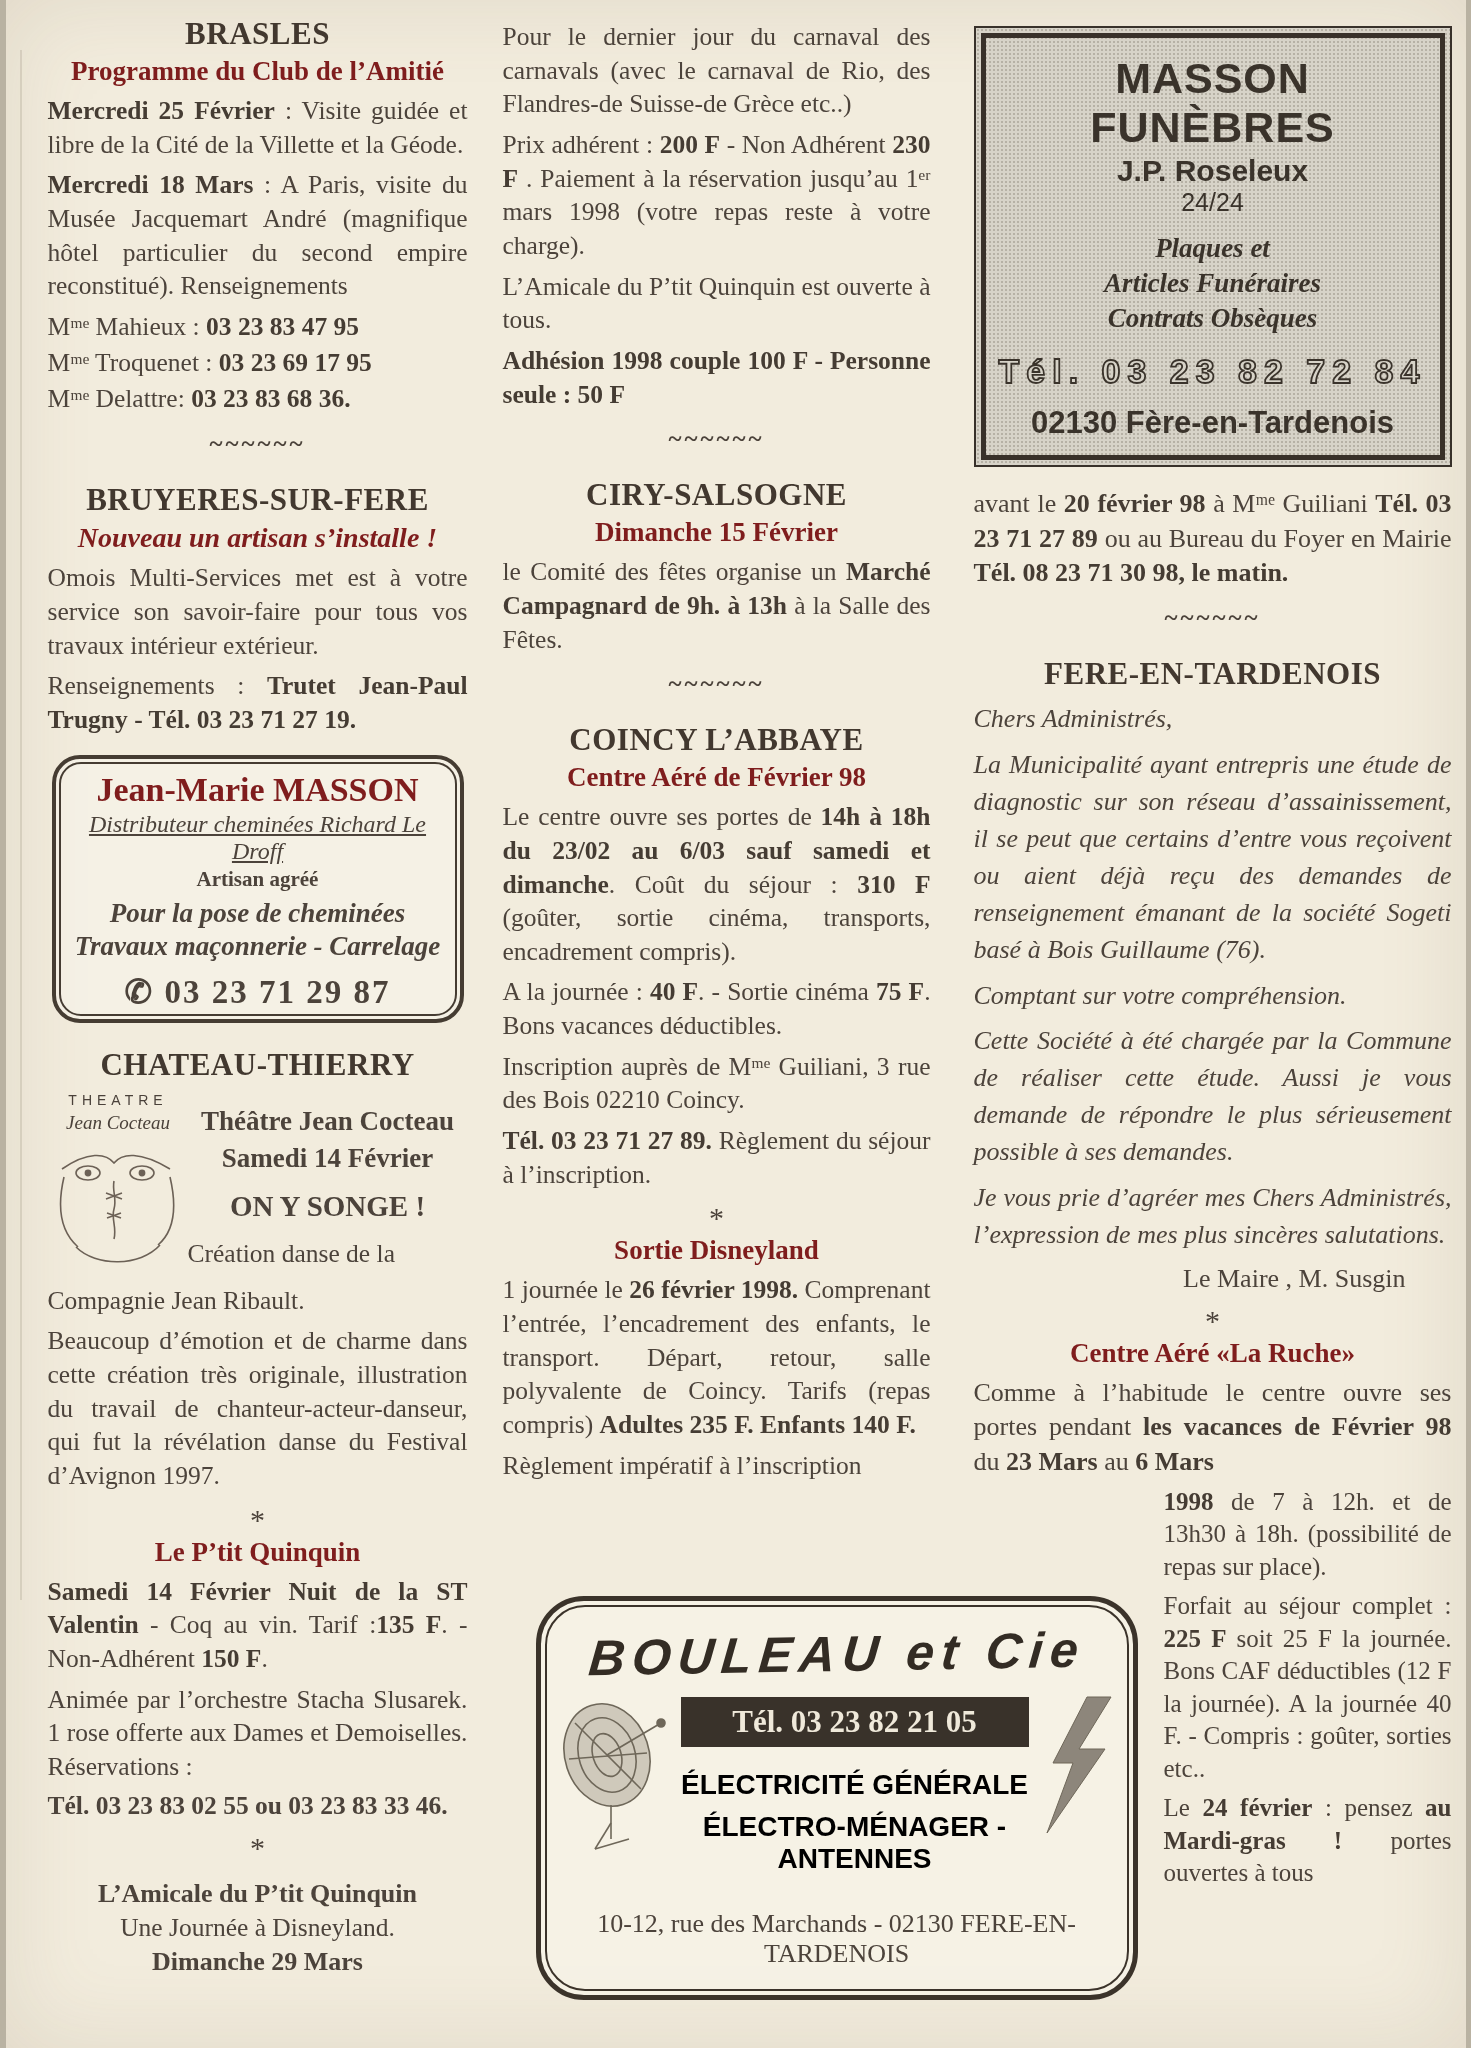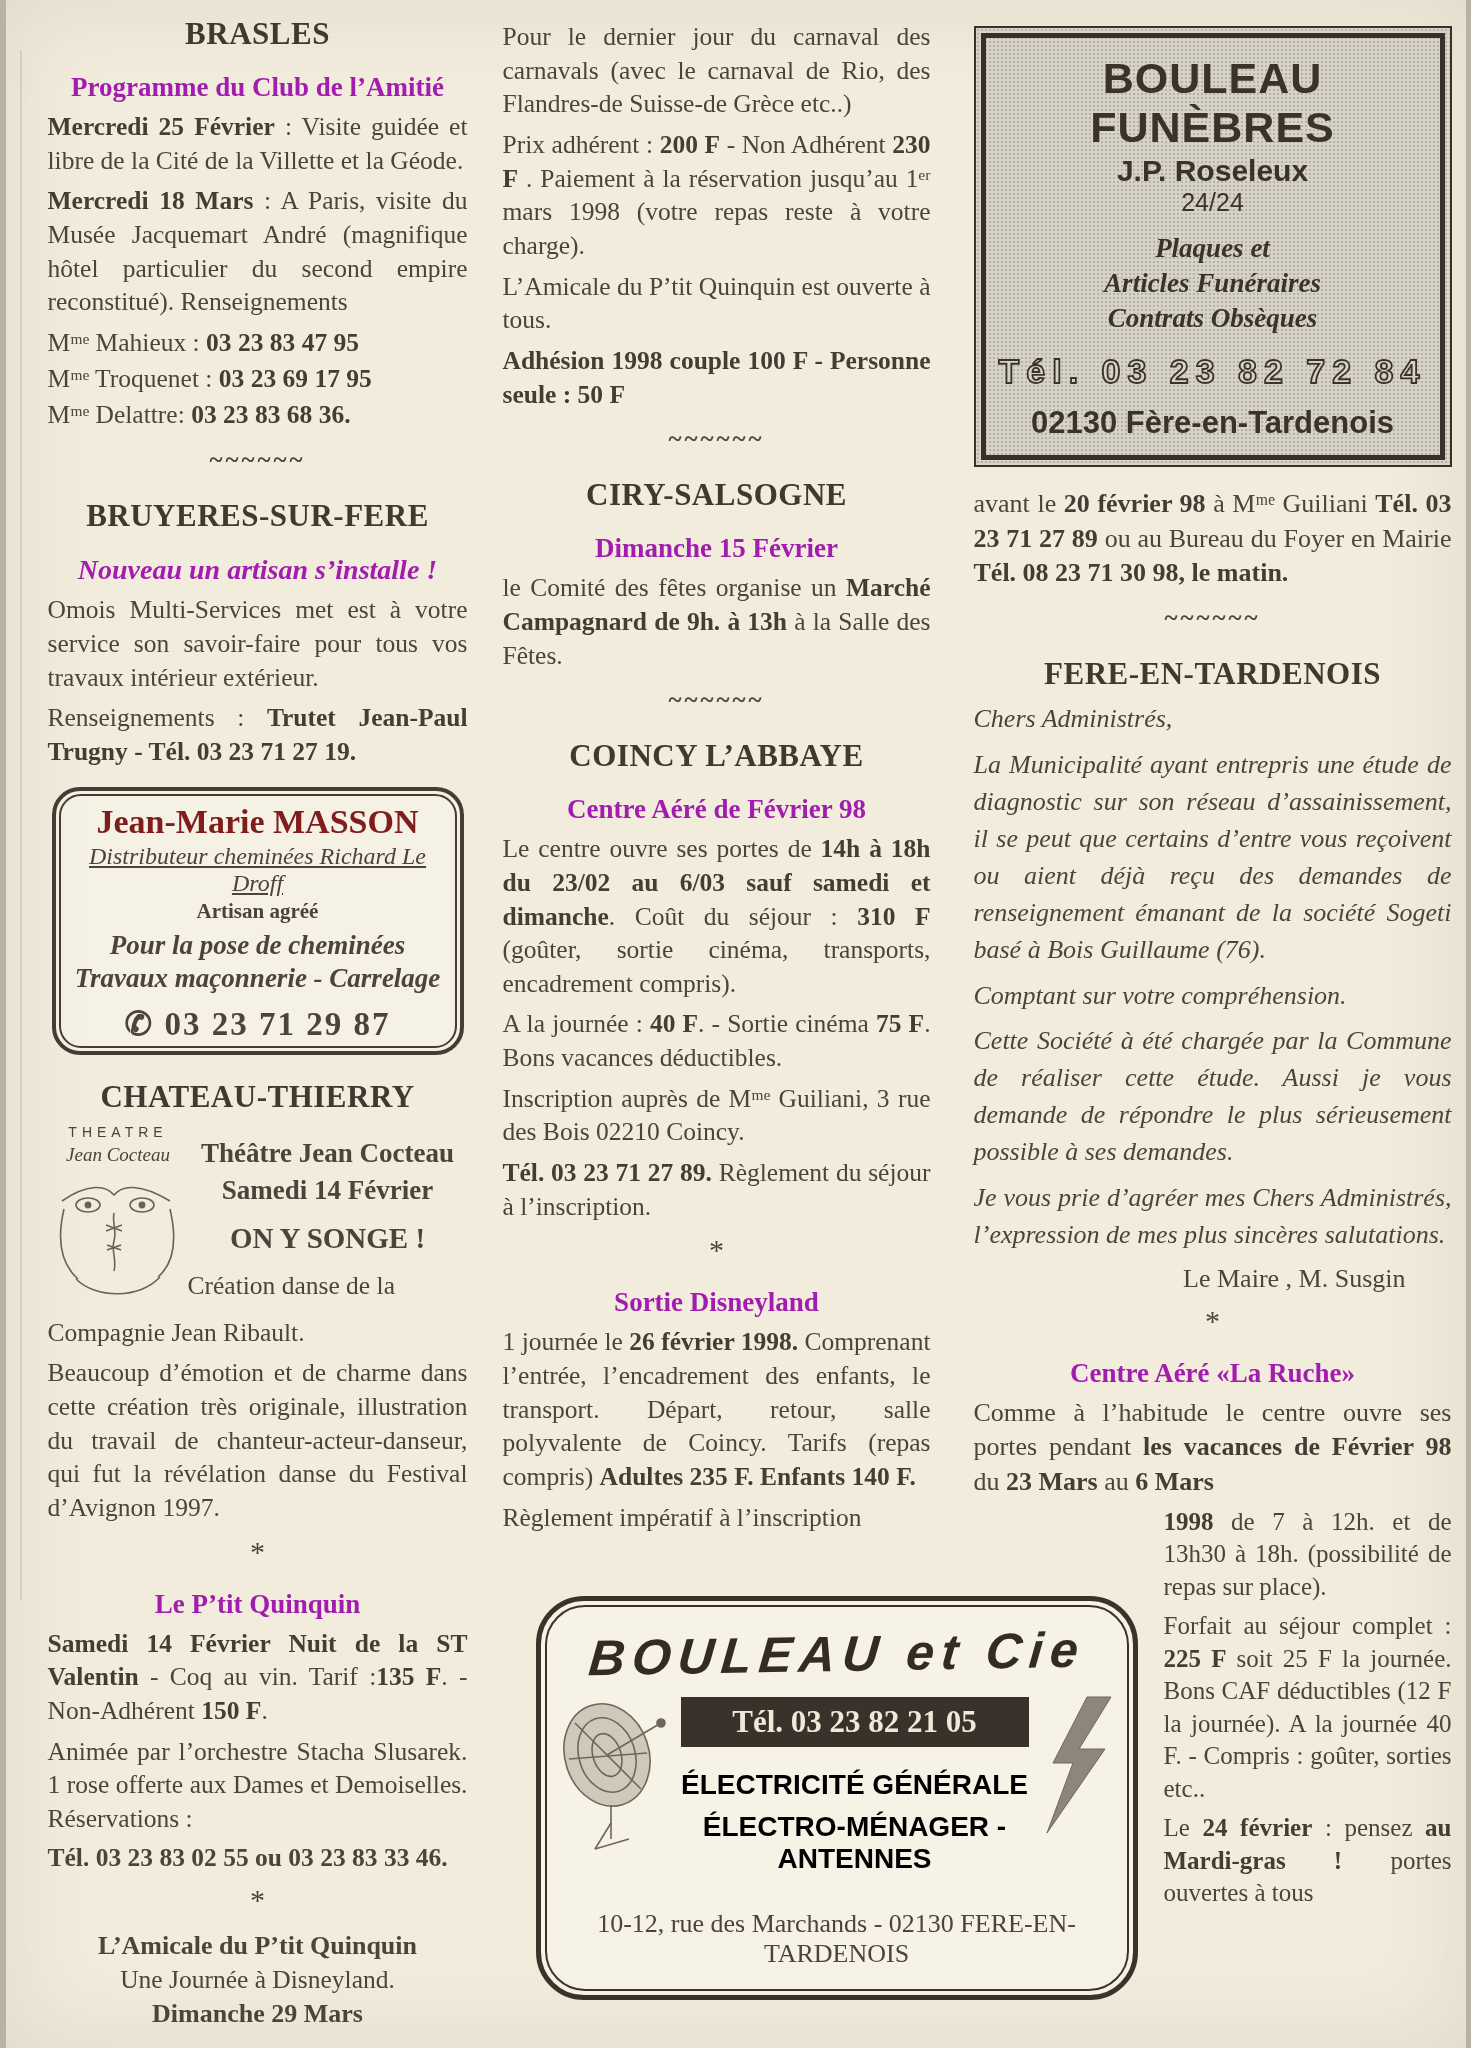--- a/index.html
+++ b/index.html
@@ -15,21 +15,21 @@
     background:rgba(90,75,55,.14);
   }
   .col { position:absolute; }
   .col-left  { left:42px;  top:16px; width:420px; }
   .col-mid   { left:497px; top:20px; width:428px; }
   .col-right { left:968px; top:20px; width:478px; }
 
   .sec-title { font-size:31px; font-weight:bold; text-align:center; letter-spacing:.5px;
                margin:24px 0 4px; color:#42382f; }
   .sec-title.first { margin-top:0; }
-  .sub-title { font-size:27px; font-weight:bold; text-align:center; margin:20px 0 6px; color:#a21caf; }
+  .sub-title { font-size:27px; font-weight:bold; text-align:center; margin:0 0 6px; color:#7f1d1d; }
   .sub-title.italic { font-style:italic; font-size:28px; }
   p.body { font-size:25.5px; line-height:1.32; text-align:justify; margin:7px 0; }
   .col-right p.body { font-size:26px; }
   .tel-line { font-size:25.5px; line-height:1.34; margin:2px 0; }
   .tel-bold { font-size:25.5px; font-weight:bold; margin:4px 0; }
   .divider { text-align:center; font-weight:bold; font-size:25px; letter-spacing:3px;
              margin:14px 0 0; color:#4c433b; }
   .star { text-align:center; font-size:30px; margin:10px 0 0; }
 
   
@@ -193,21 +193,21 @@
     <div class="star">*</div>
 
     <h3 class="sub-title">Sortie Disneyland</h3>
     <p class="body"><span>1 journée le </span><b>26 février 1998.</b><span> Comprenant l’entrée, l’encadrement des enfants, le transport. Départ, retour, salle polyvalente de Coincy. Tarifs (repas compris) </span><b>Adultes 235 F. Enfants 140 F.</b></p>
     <p class="body">Règlement impératif à l’inscription</p>
   </div>
 
   <div class="col col-right">
     <div class="pf">
       <div class="pf-inner">
-        <div class="pf-title">BOULEAU FUNÈBRES</div>
+        <div class="pf-title">MASSON FUNÈBRES</div>
         <div class="pf-name">J.P. Roseleux</div>
         <div class="pf-24">24/24</div>
         <div class="pf-line firstline">Plaques et</div>
         <div class="pf-line">Articles Funéraires</div>
         <div class="pf-line">Contrats Obsèques</div>
         <div class="pf-tel">Tél. 03 23 82 72 84</div>
         <div class="pf-city">02130 Fère-en-Tardenois</div>
       </div>
     </div>
 

